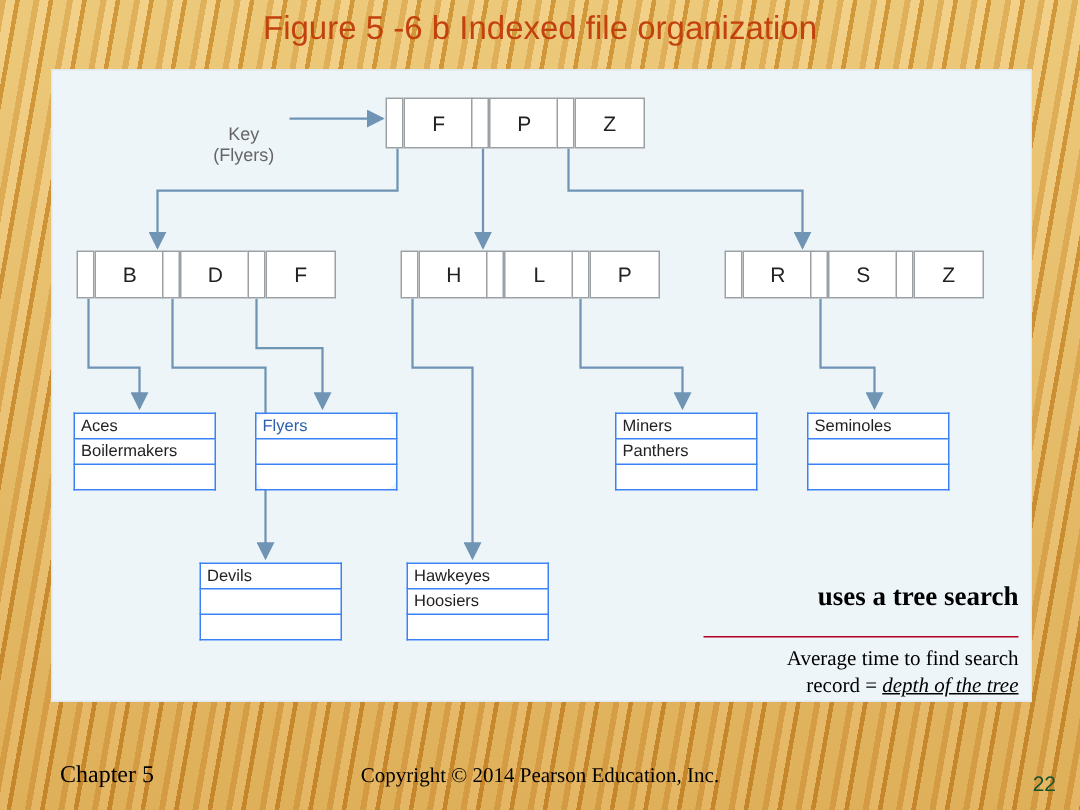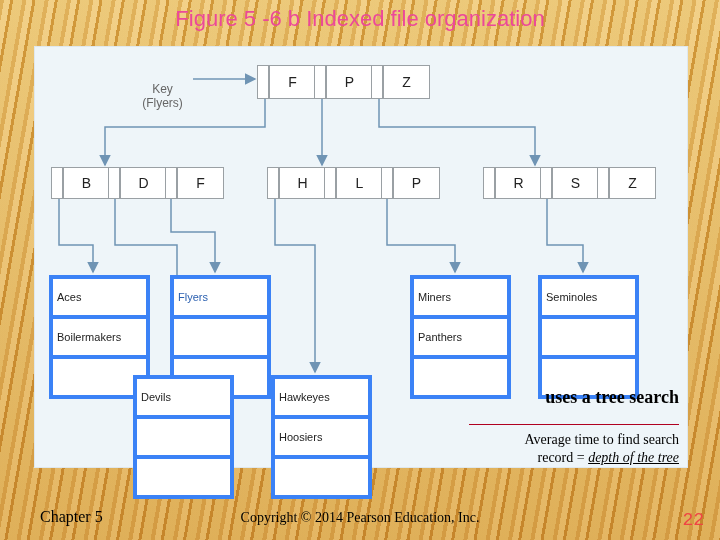--- a/index.html
+++ b/index.html
@@ -23,21 +23,21 @@
     background-blend-mode: multiply;
   }
 
   .slide-title {
     position: absolute;
     top: 6px;
     left: 0;
     width: 100%;
     text-align: center;
     font-size: 22px;
-    color: #ec4899;
+    color: #c2410c;
   }
 
   .diagram-area {
     position: absolute;
     top: 46px;
     left: 34px;
     width: 652px;
     height: 420px;
     background: #eef5f9;
     border: 1px solid #dfe8ee;
@@ -84,24 +84,24 @@
   .level2 .ptr { height: 30px; line-height: 30px; }
 
   .leaf-table {
     position: absolute;
     border-collapse: collapse;
     font-size: 11px;
     color: #222;
     background: #fff;
   }
   .leaf-table td {
-    border: 4px solid #3b82f6;
+    border: 1px solid #3b82f6;
     width: 85px;
     height: 16px;
-    padding: 10px 4px;
+    padding: 0 4px;
     white-space: nowrap;
     overflow: hidden;
   }
 
   .note-box {
     position: absolute;
     right: 8px;
     top: 340px;
     width: 210px;
     text-align: right;
@@ -137,23 +137,22 @@
     bottom: 14px;
     text-align: center;
     font-family: "Times New Roman", Times, serif;
     font-size: 14px;
     color: #000;
   }
   .footer-right {
     position: absolute;
     right: 16px;
     bottom: 10px;
-    font-size: 18px;
-    color: #ef4444;
-    font-family: Liberation Mono, monospace;
+    font-size: 14px;
+    color: #14532d;
   }
 </style>
 </head>
 <body>
 
 <div class="slide-title">Figure 5 -6 b Indexed file organization</div>
 
 <div class="diagram-area">
 
   <svg class="arrows">

